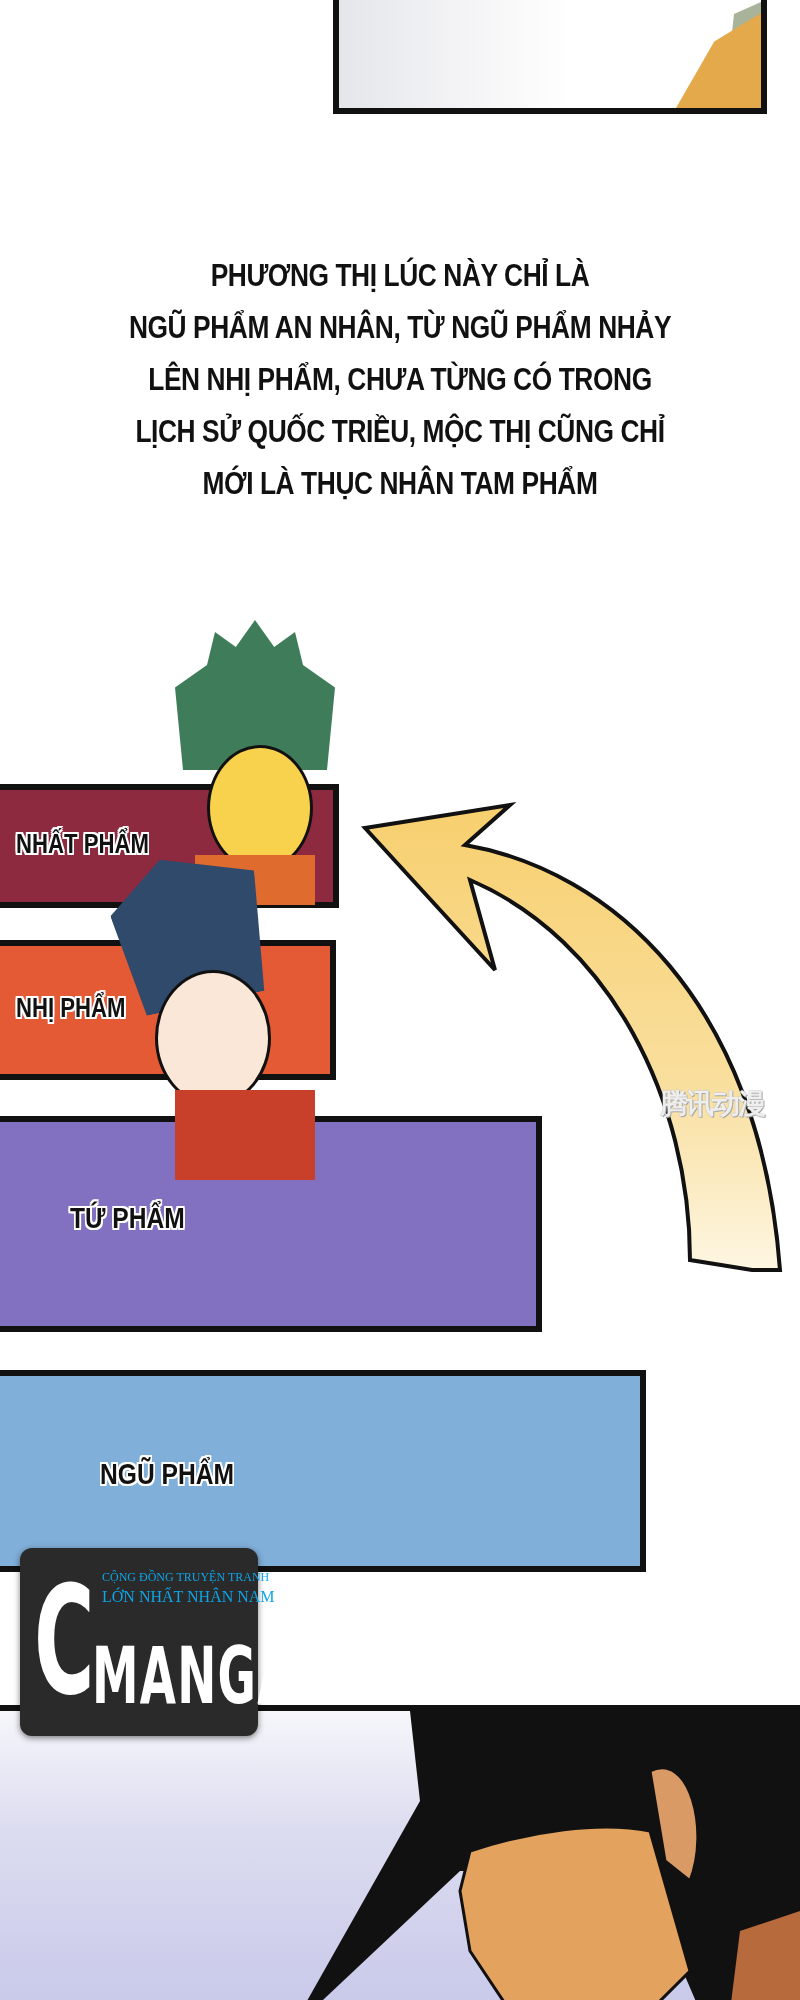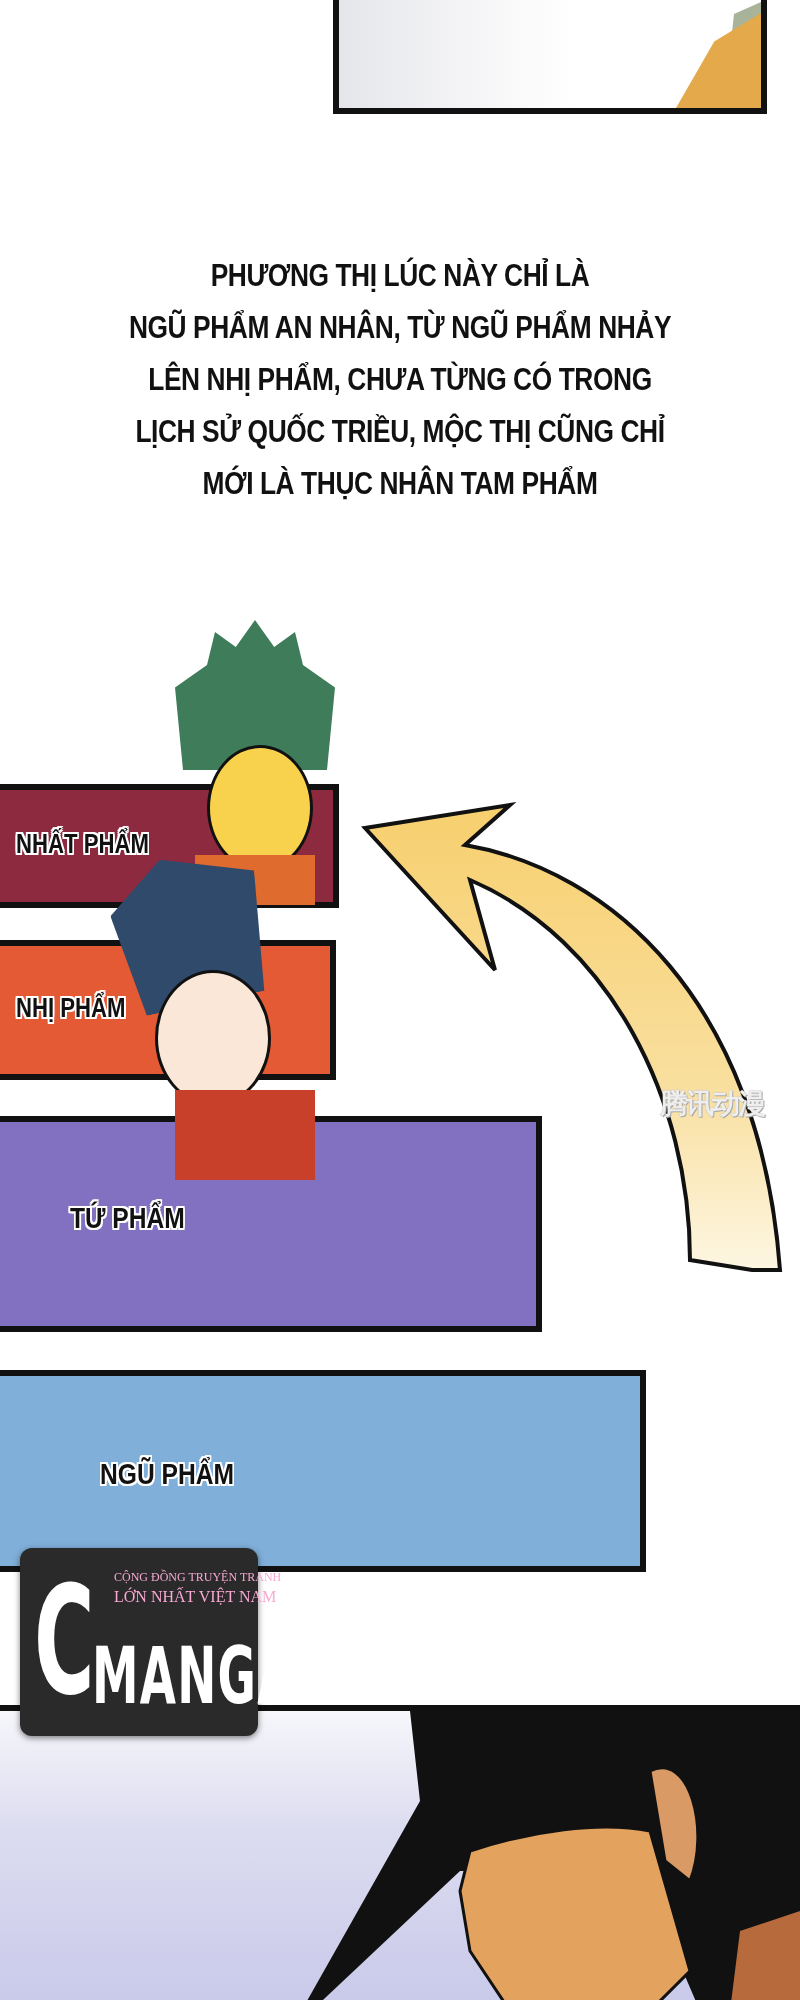--- a/index.html
+++ b/index.html
@@ -10,21 +10,21 @@
   .top-collar{right:0;top:8px;width:30px;height:40px;background:#a9b39a;clip-path:polygon(100% 0,100% 100%,0 100%,10% 30%);}
   .narration{left:0;top:250px;width:800px;text-align:center;font-weight:bold;font-size:31px;line-height:52px;color:#111;letter-spacing:-0.5px;transform:scaleX(0.85);}
   .narration div{white-space:nowrap;}
   .bar{left:-6px;border:6px solid #111;box-sizing:border-box;}
   .bar-label{position:absolute;font-weight:bold;color:#111;font-size:27px;transform:scaleX(0.82);transform-origin:left center;
     text-shadow:-2px -2px 0 #fff,2px -2px 0 #fff,-2px 2px 0 #fff,2px 2px 0 #fff,0 2px 0 #fff,0 -2px 0 #fff,2px 0 0 #fff,-2px 0 0 #fff;white-space:nowrap;line-height:32px;}
   .char{border-radius:50%;}
   .watermark{left:660px;top:1085px;font-size:28px;font-weight:bold;color:#eee;text-shadow:0 0 1px #999,1px 1px 0 #aaa;letter-spacing:-2px;font-family:"DejaVu Sans",sans-serif;}
   .logo{left:20px;top:1548px;width:238px;height:188px;background:#2a2a2a;border-radius:12px;box-shadow:0 2px 6px rgba(0,0,0,.5);}
   .logo-c{position:absolute;left:14px;top:18px;font-size:150px;line-height:150px;font-weight:bold;color:#fff;font-family:"DejaVu Sans",sans-serif;transform:scaleX(0.55);transform-origin:left top;}
-  .logo-tag{position:absolute;left:94px;color:#f9a8d4;font-family:"Liberation Serif",serif;white-space:nowrap;}
+  .logo-tag{position:absolute;left:82px;color:#0ea5e9;font-family:"Liberation Serif",serif;white-space:nowrap;}
   .logo-manga{position:absolute;left:72px;top:88px;font-size:78px;line-height:80px;font-weight:bold;color:#fff;letter-spacing:2px;transform:scaleX(0.6);transform-origin:left top;font-family:"DejaVu Sans",sans-serif;}
   .bottom-panel{left:0;top:1705px;width:800px;height:300px;border-top:6px solid #111;background:linear-gradient(180deg,#f6f6fb 0%,#dcdcf0 40%,#c8c8ea 100%);overflow:hidden;}
 </style>
 </head>
 <body>
 
 <div class="abs top-panel">
   <div class="abs top-collar"></div>
   <div class="abs top-robe"></div>
 </div>
@@ -85,15 +85,15 @@
     <path d="M140,0 L530,0 L530,300 L430,300 L400,230 L330,140 L260,160 L190,160 L20,320 L150,90 Z" fill="#111"></path>
     <path d="M200,140 C260,120 330,110 380,120 L420,260 L380,300 L240,300 L200,240 L190,180 Z" fill="#e3a25e" stroke="#111" stroke-width="3"></path>
     <path d="M380,60 C420,40 440,120 420,170 L395,150 Z" fill="#d99a66" stroke="#111" stroke-width="3"></path>
     <path d="M470,220 L530,200 L530,300 L460,300 Z" fill="#b76a3b"></path>
   </svg>
 </div>
 
 <div class="abs logo">
   <div class="logo-c">C</div>
   <div class="logo-tag" style="top:22px;font-size:12px;">CỘNG ĐỒNG TRUYỆN TRANH</div>
-  <div class="logo-tag" style="top:40px;font-size:16px;">LỚN NHẤT VIỆT NAM</div>
+  <div class="logo-tag" style="top:40px;font-size:16px;">LỚN NHẤT NHÂN NAM</div>
   <div class="logo-manga">MANGA</div>
 </div>
 
 </body></html>

